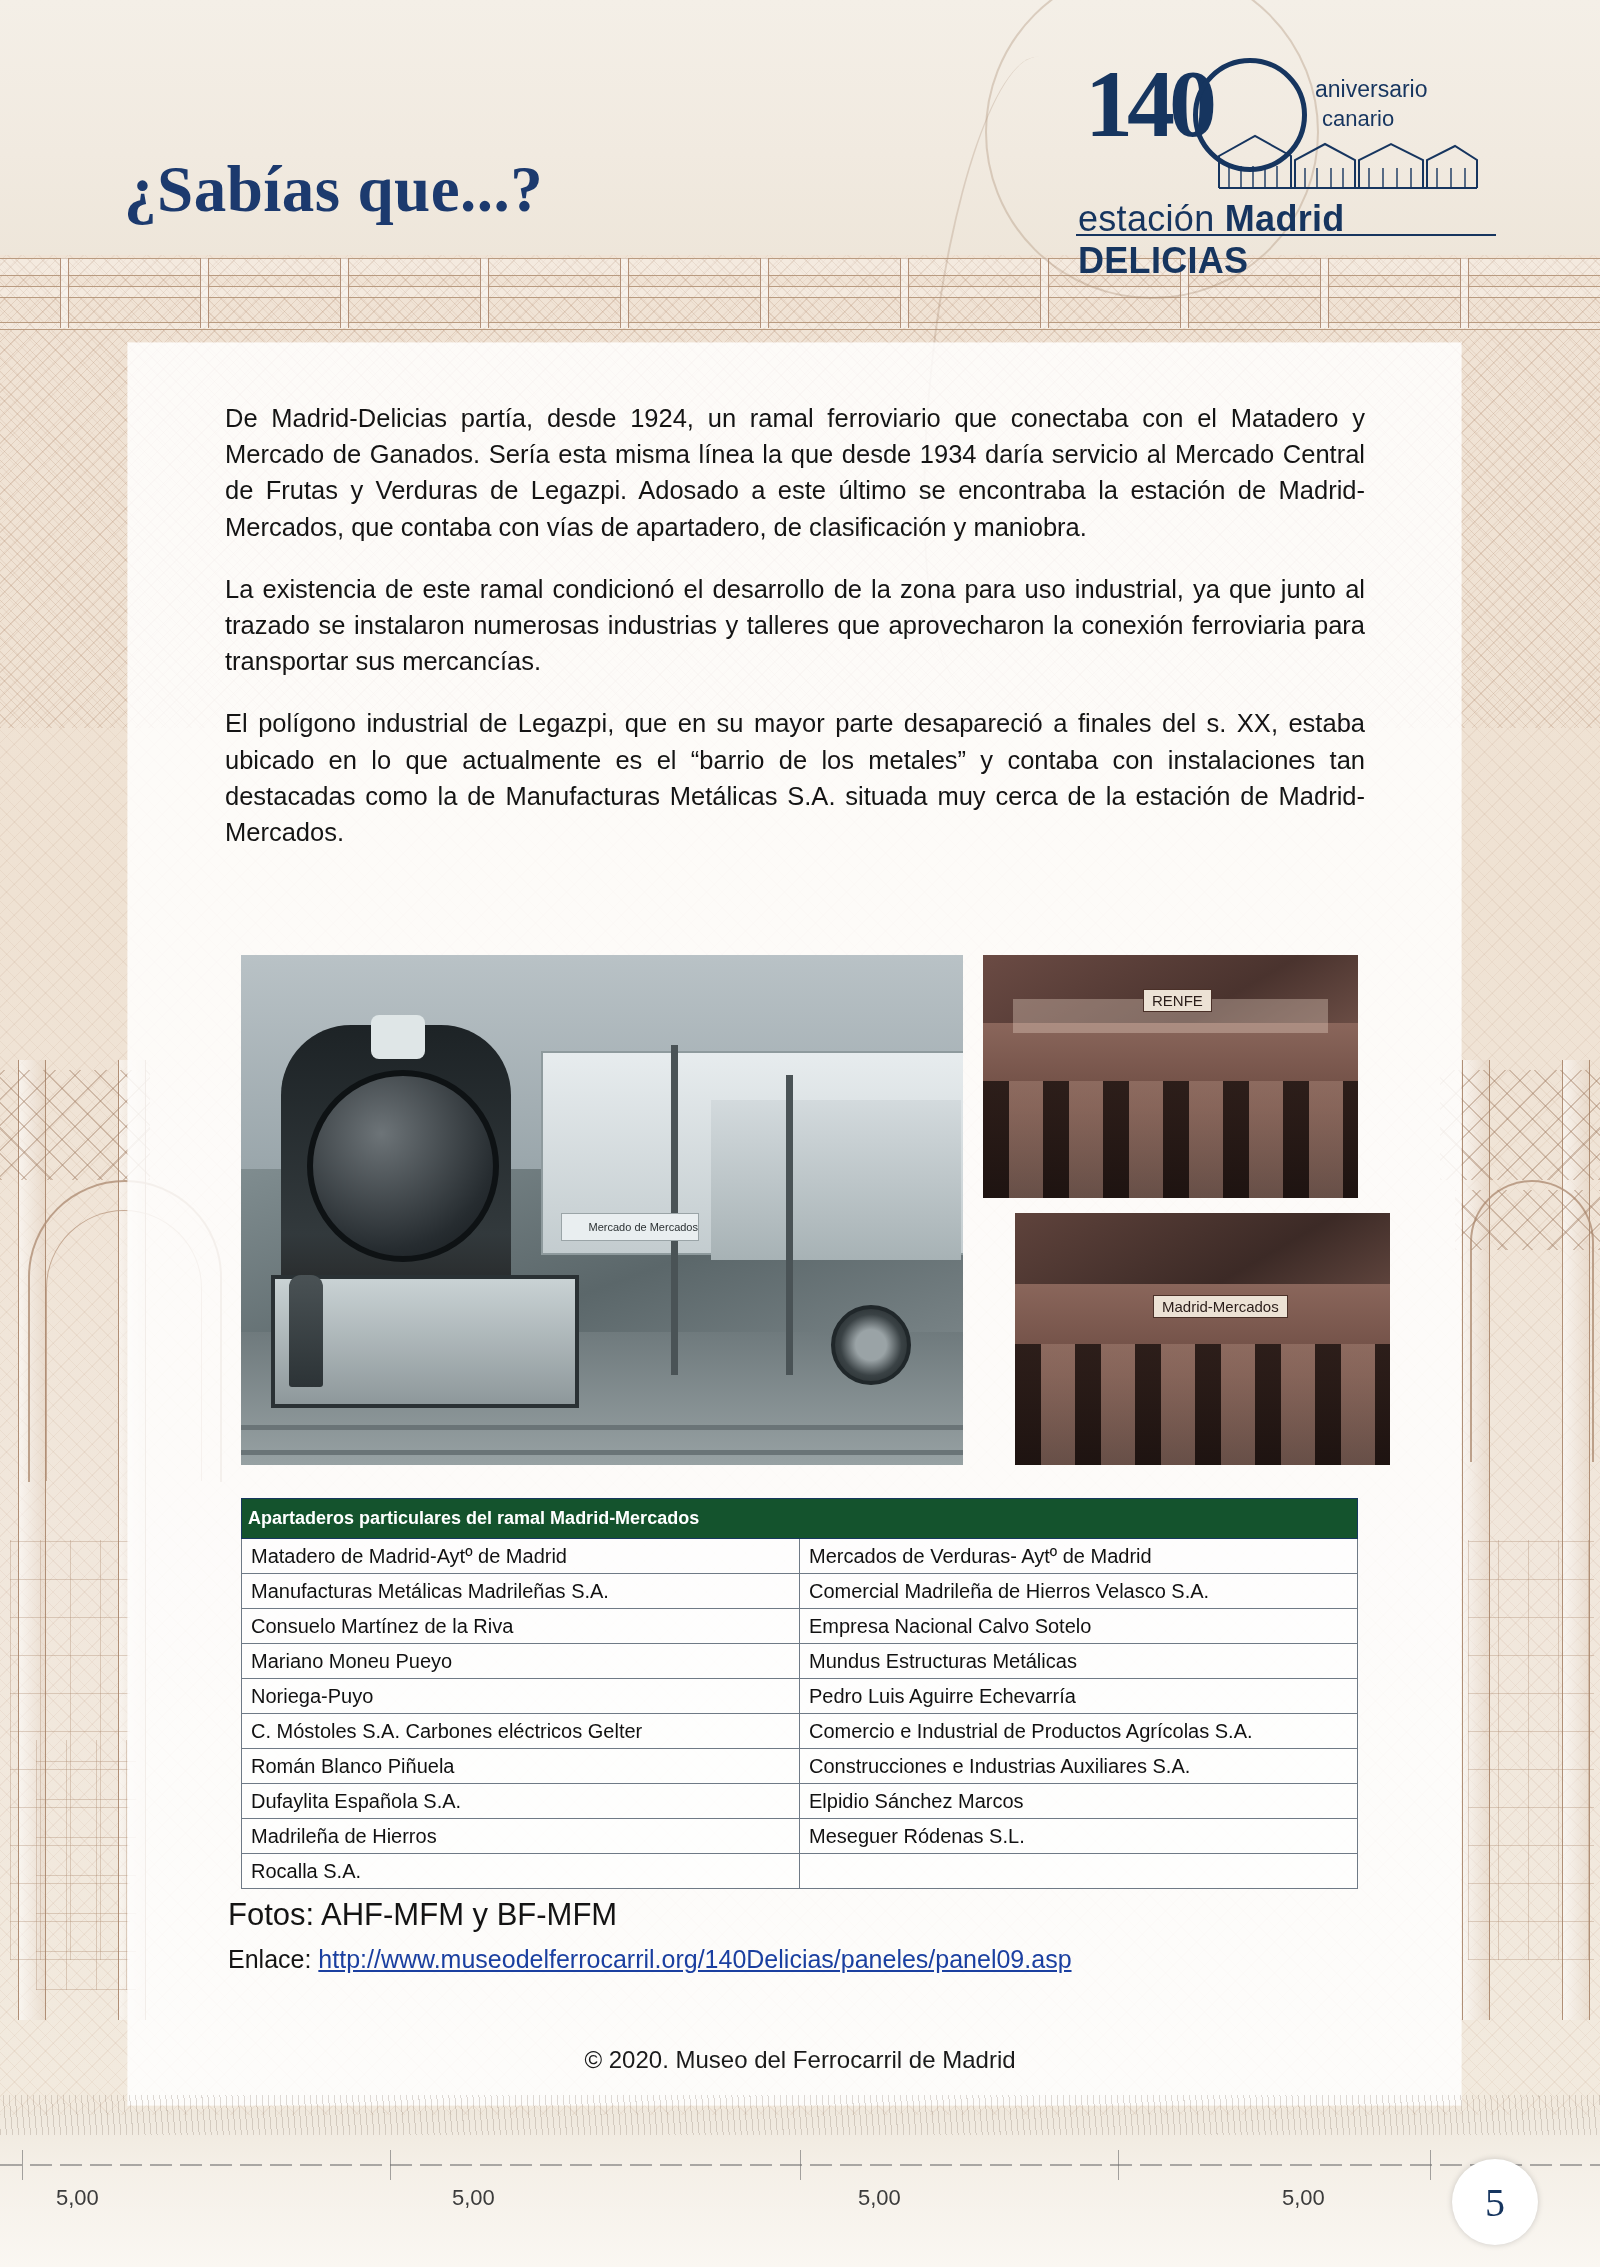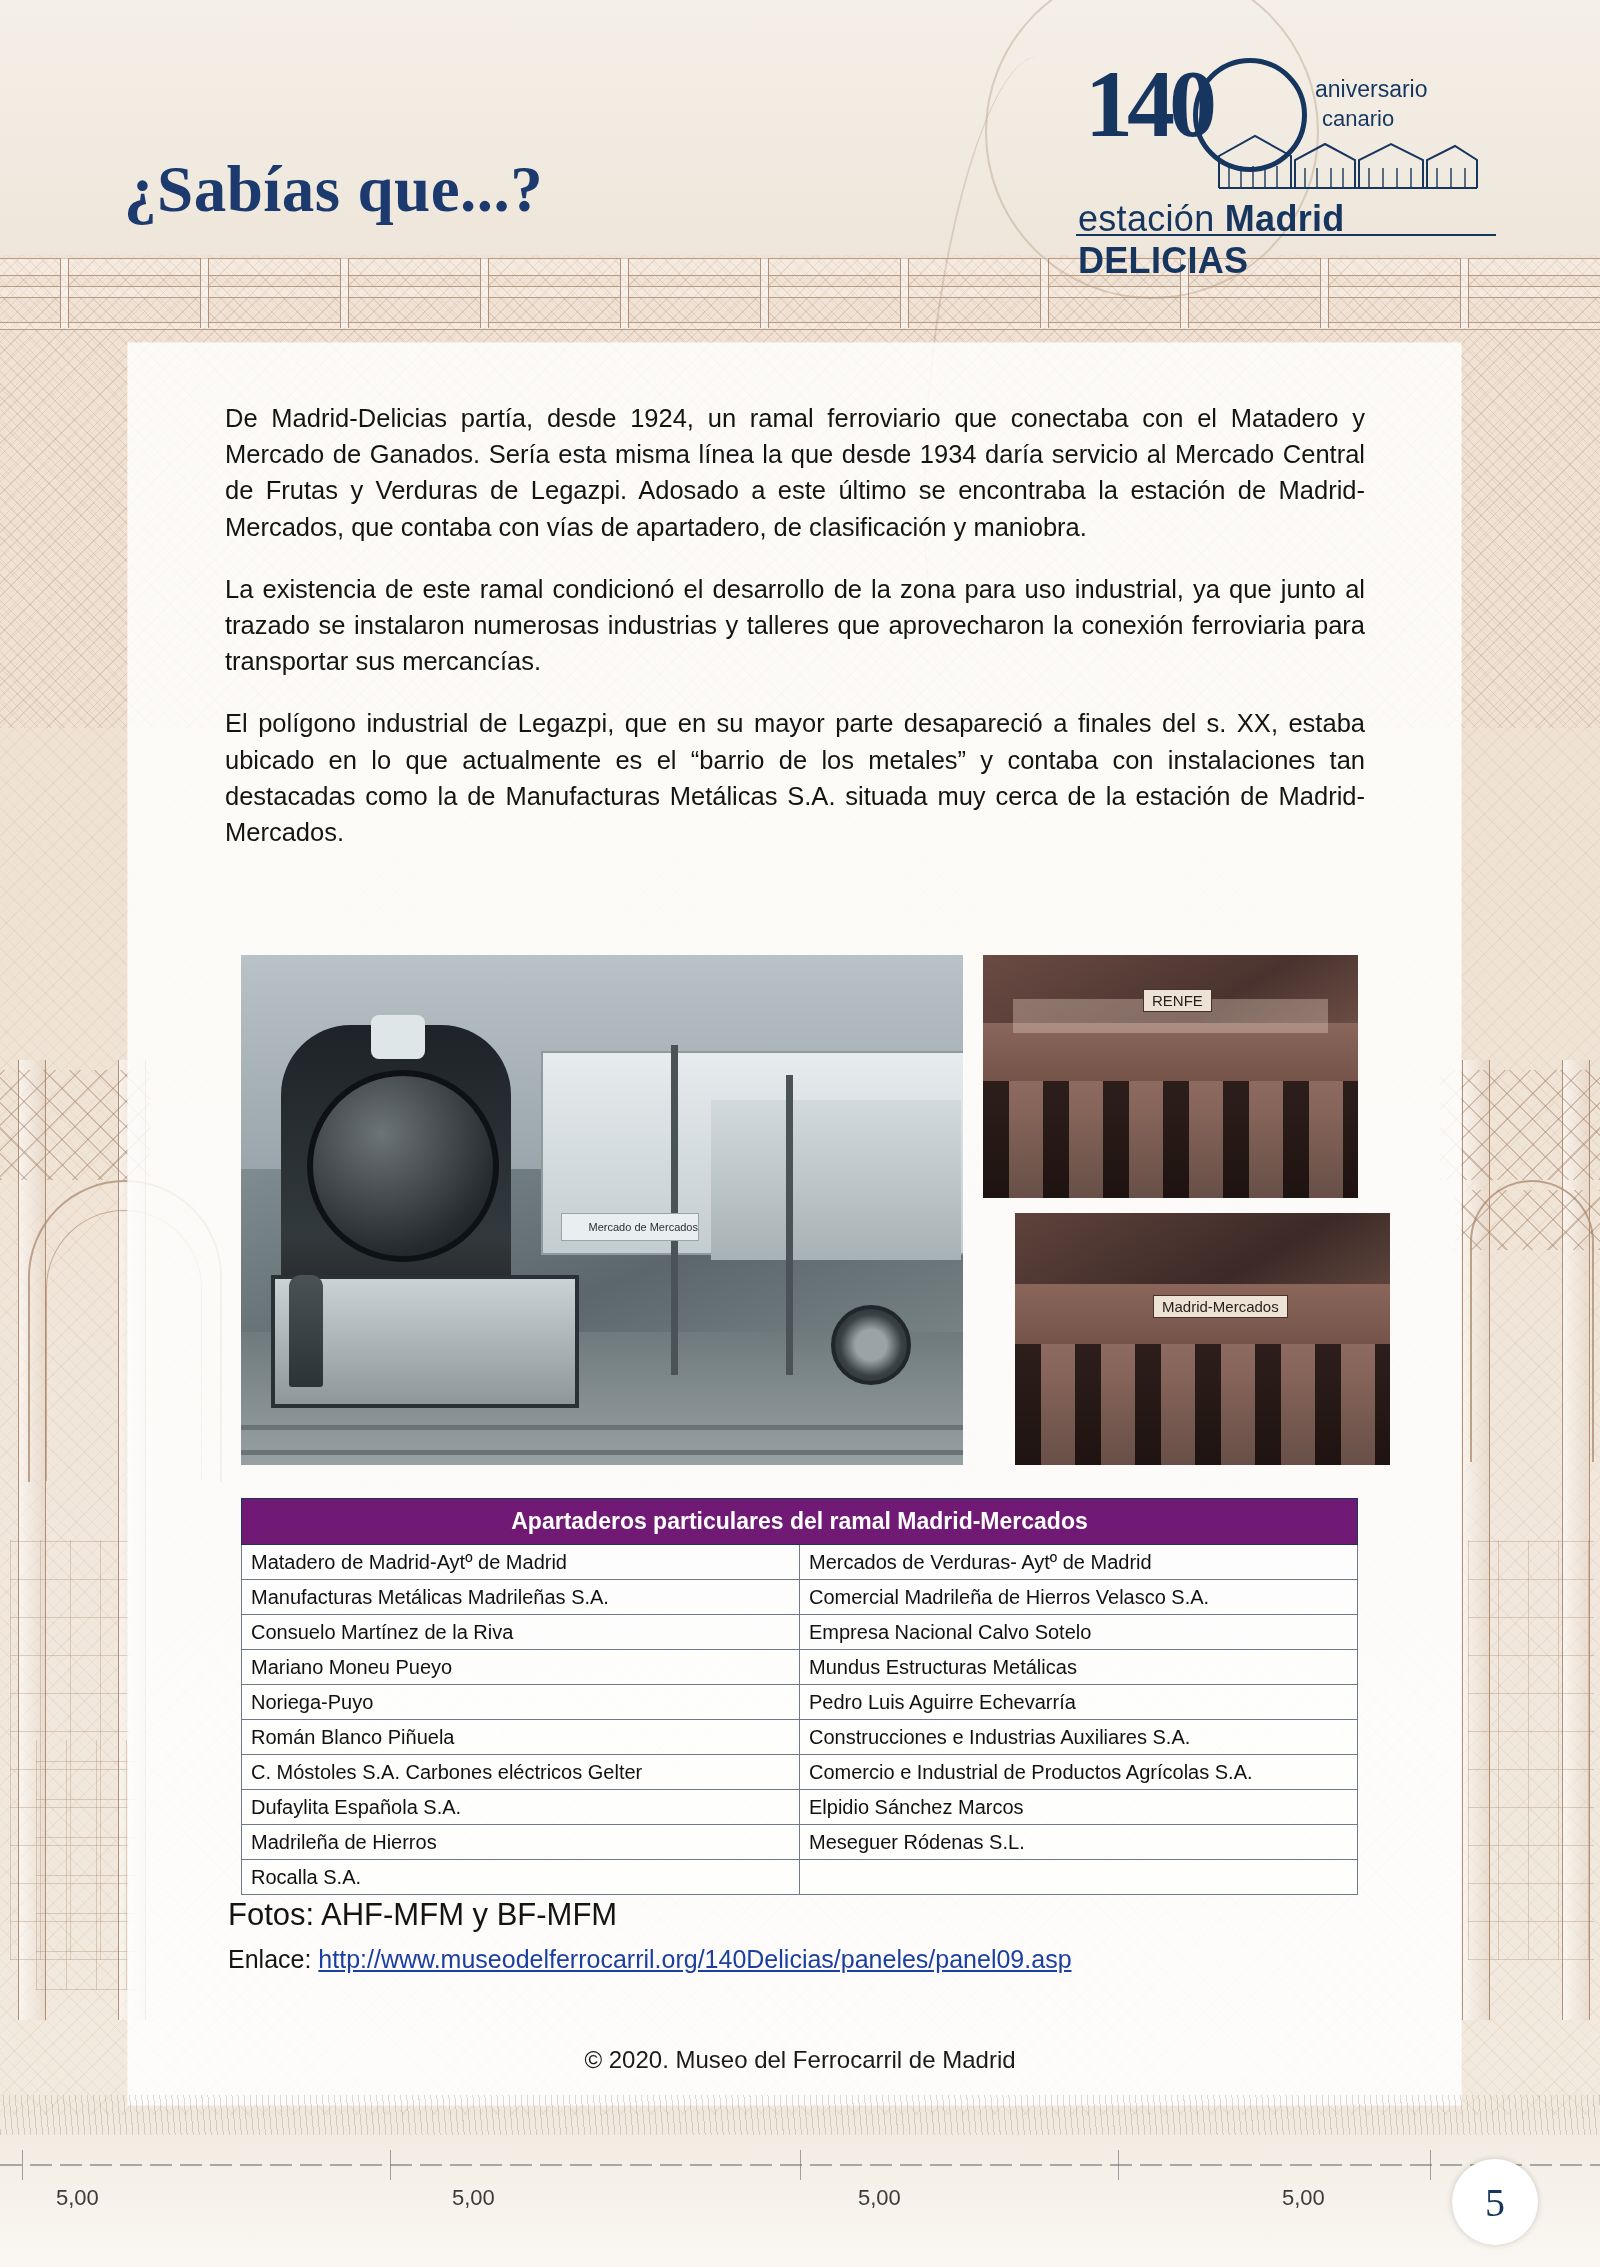--- a/index.html
+++ b/index.html
@@ -341,26 +341,26 @@
     width: 1117px;
   }
   table.apart {
     border-collapse: collapse;
     width: 100%;
     font-size: 20px;
     font-family: "Liberation Sans", sans-serif;
     color: #111;
   }
   table.apart th {
-    background: #701a75;
+    background: #14532d;
     color: #ffffff;
-    font-size: 23px;
+    font-size: 18px;
     font-weight: bold;
     padding: 9px 6px;
-    text-align: center;
+    text-align: left;
     border: 1px solid #17375e;
   }
   table.apart td {
     border: 1px solid #6f7a86;
     padding: 4px 9px;
     height: 26px;
     background: rgba(255,255,255,.55);
   }
   td.c1 { width: 50%; }
 
@@ -563,26 +563,26 @@
         </tr>
         <tr>
           <td class="c1">Mariano Moneu Pueyo</td>
           <td>Mundus Estructuras Metálicas</td>
         </tr>
         <tr>
           <td class="c1">Noriega-Puyo</td>
           <td>Pedro Luis Aguirre Echevarría</td>
         </tr>
         <tr>
+          <td class="c1">C. Móstoles S.A. Carbones eléctricos Gelter</td>
+          <td>Comercio e Industrial de Productos Agrícolas S.A.</td>
+        </tr>
+        <tr>
           <td class="c1">Román Blanco Piñuela</td>
           <td>Construcciones e Industrias Auxiliares S.A.</td>
-        </tr>
-        <tr>
-          <td class="c1">C. Móstoles S.A. Carbones eléctricos Gelter</td>
-          <td>Comercio e Industrial de Productos Agrícolas S.A.</td>
         </tr>
         <tr>
           <td class="c1">Dufaylita Española S.A.</td>
           <td>Elpidio Sánchez Marcos</td>
         </tr>
         <tr>
           <td class="c1">Madrileña de Hierros</td>
           <td>Meseguer Ródenas S.L.</td>
         </tr>
         <tr>

